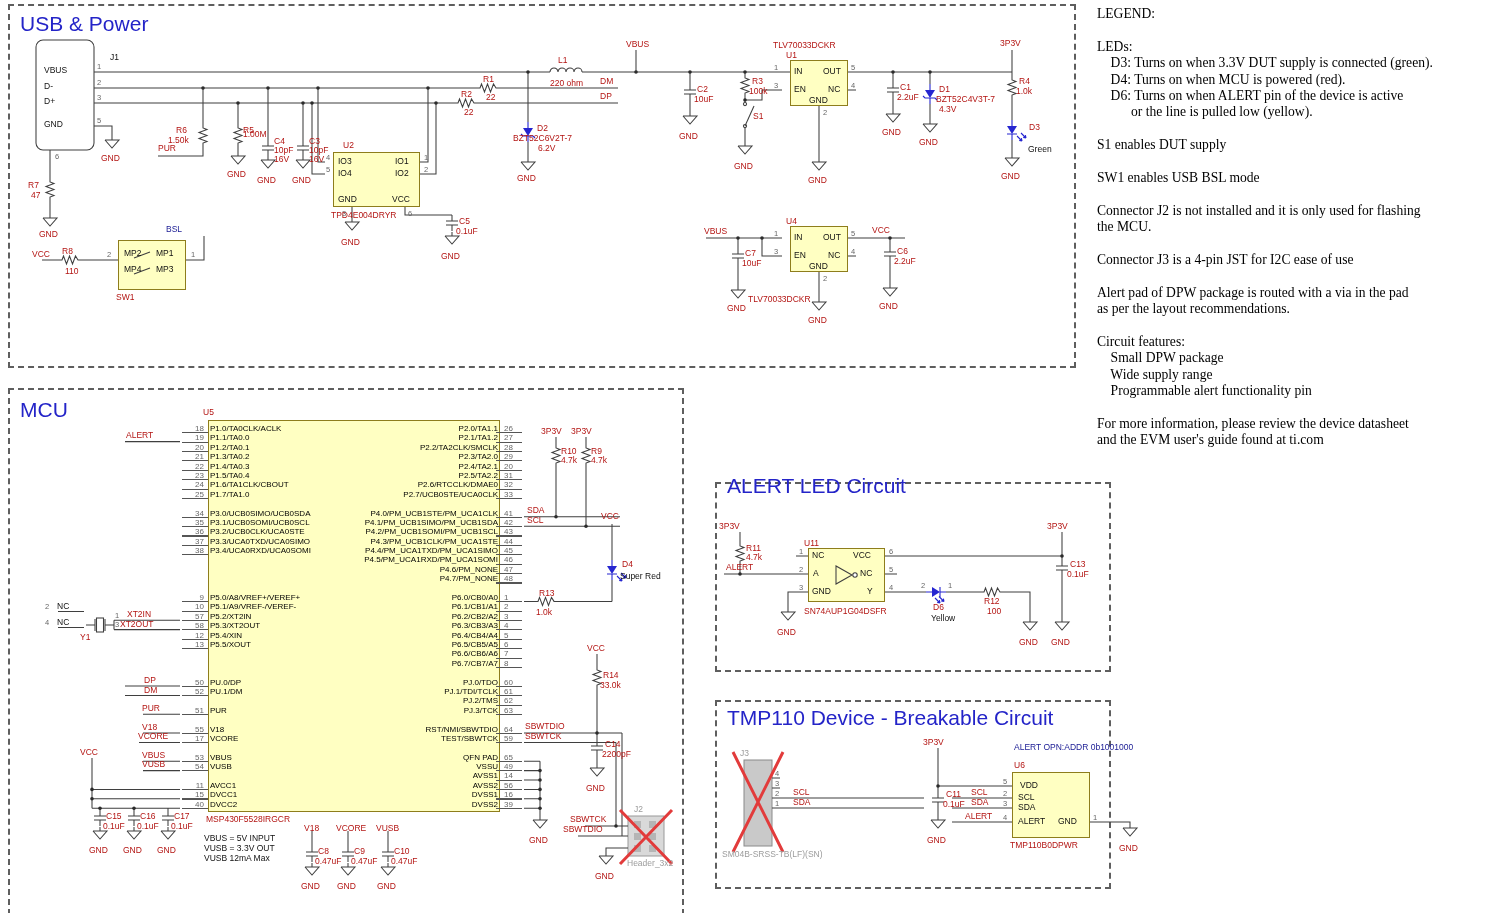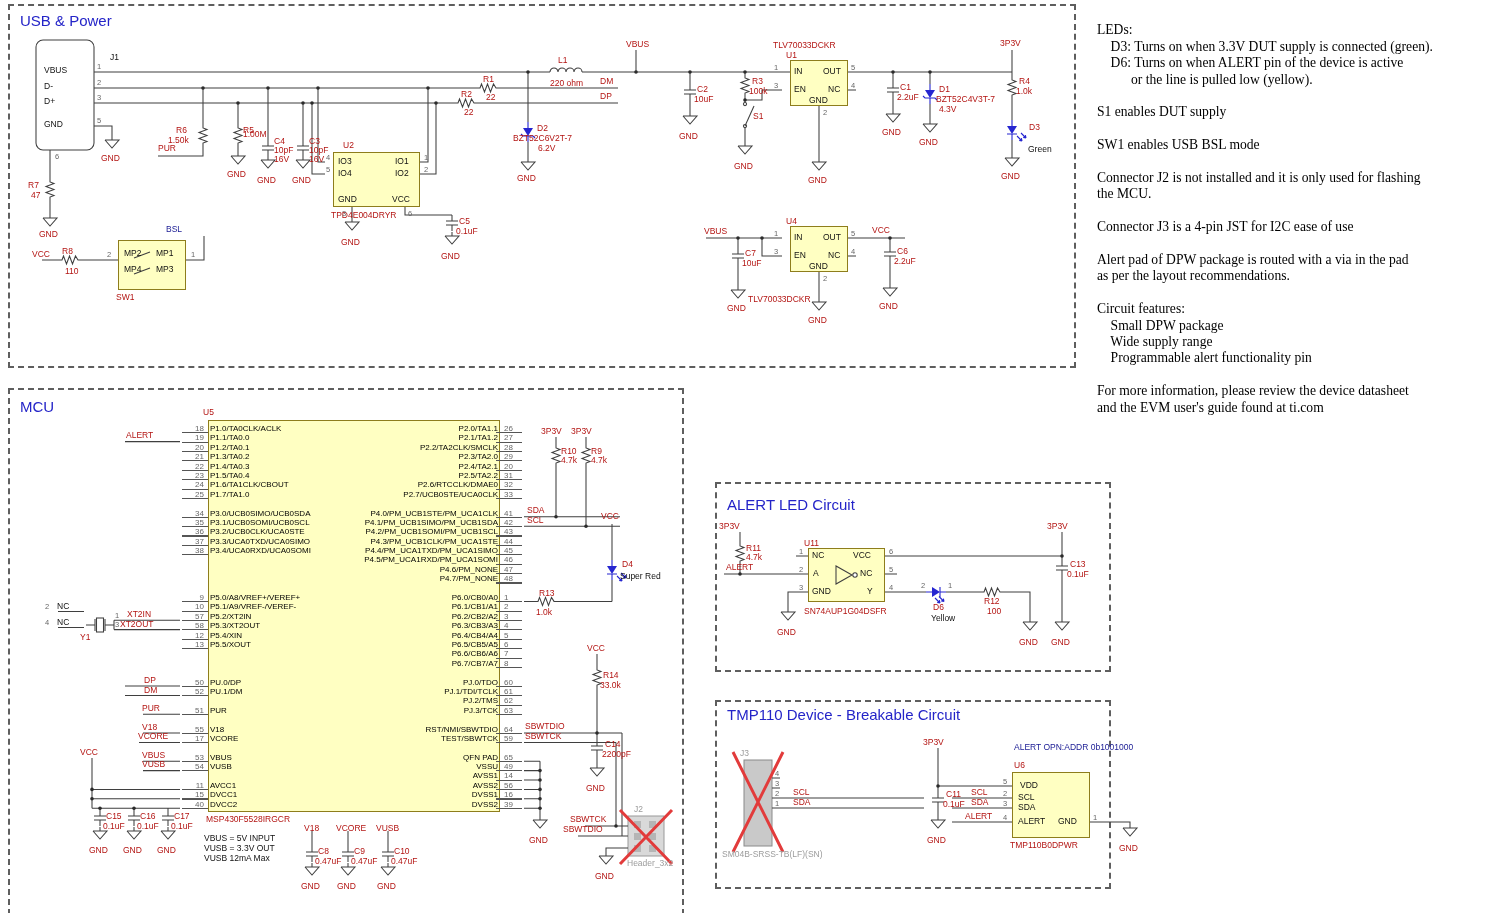--- a/index.html
+++ b/index.html
@@ -13,21 +13,21 @@
   .wrf{fill:#fff;stroke:#3f3f3f;stroke-width:1.05}
   .bl{stroke:#2525d0;fill:none;stroke-width:1.1}
   .blf{fill:#2525d0;stroke:none}
   .dot{fill:#2b2b2b}
   .xx{stroke:#e23b3b;stroke-width:3;fill:none}
   .t{position:absolute;font-size:8.5px;line-height:9px;white-space:pre;color:#111;z-index:3}
   .rd{color:#b31412}
   .nv{color:#1f2096}
   .gy{color:#9c9c9c}
   .pg{color:#666;font-size:7.5px}
-  .ttl{position:absolute;font-size:15px;color:#2424c8;z-index:3;white-space:nowrap}
+  .ttl{position:absolute;font-size:21px;color:#2424c8;z-index:3;white-space:nowrap}
   .legend{position:absolute;left:1097px;top:6px;width:388px;z-index:3;
           font-family:"Liberation Serif",serif;font-size:13.6px;color:#000}
   .lg{min-height:16.4px;line-height:16.4px;white-space:pre}
   .lpins{position:absolute;left:178px;top:424px;width:330px;z-index:3}
   .rpins{position:absolute;left:348px;top:424px;width:176px;z-index:3}
   .prow{display:flex;height:9.4px;position:relative}
   .pn,.pp{font-size:8px;line-height:9.4px;white-space:nowrap}
   .pn{color:#666}
   .pp{color:#000}
   .lpins .pn{width:26px;text-align:right;padding-right:6px}
@@ -261,27 +261,29 @@
         <circle class="dot" cx="1062" cy="556" r="1.8"></circle>
       <circle class="dot" cx="938" cy="786" r="1.8"></circle>
     </g>
 
     <path class="xx" d="M620 810 L672 864 M620 864 L672 810"></path>
     <path class="xx" d="M733 752 L783 852 M733 852 L783 752"></path>
   </svg>
 
   <span class="ttl" style="left:20px;top:12px">USB &amp; Power</span>
   <span class="ttl" style="left:20px;top:398px">MCU</span>
-  <span class="ttl" style="left:727px;top:496px">ALERT LED Circuit</span>
+  <span class="ttl" style="left:727px;top:474px">ALERT LED Circuit</span>
   <span class="ttl" style="left:727px;top:706px">TMP110 Device - Breakable Circuit</span>
 
   <div class="legend">
+      <div class="lg">LEGEND:</div>
       <div class="lg"></div>
       <div class="lg">LEDs:</div>
       <div class="lg">    D3: Turns on when 3.3V DUT supply is connected (green).</div>
+      <div class="lg">    D4: Turns on when MCU is powered (red).</div>
       <div class="lg">    D6: Turns on when ALERT pin of the device is active</div>
       <div class="lg">          or the line is pulled low (yellow).</div>
       <div class="lg"></div>
       <div class="lg">S1 enables DUT supply</div>
       <div class="lg"></div>
       <div class="lg">SW1 enables USB BSL mode</div>
       <div class="lg"></div>
       <div class="lg">Connector J2 is not installed and it is only used for flashing</div>
       <div class="lg">the MCU.</div>
       <div class="lg"></div>

